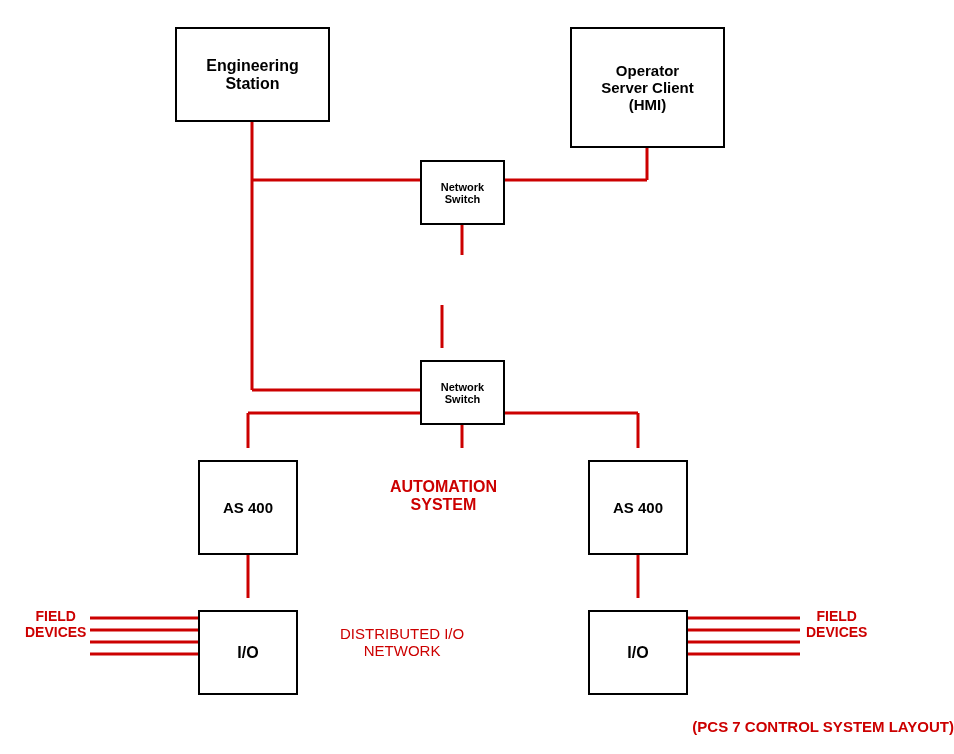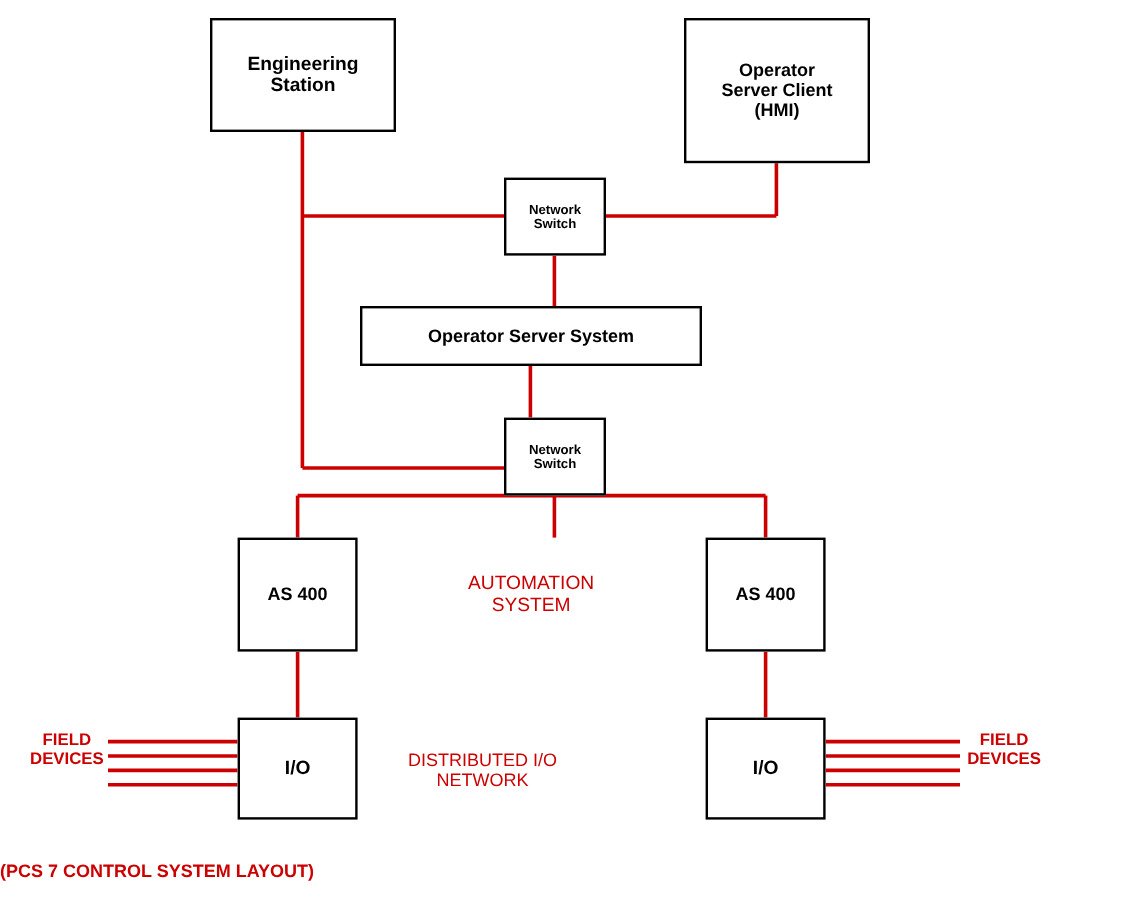--- a/index.html
+++ b/index.html
@@ -26,20 +26,21 @@
     .box {
       position: absolute;
       border: 2px solid #000;
       background: #fff;
       display: flex;
       align-items: center;
       justify-content: center;
       text-align: center;
       font-size: 14px;
       font-weight: bold;
+      margin-top: 12px;
     }
     .box-small {
       font-size: 11px;
       font-weight: bold;
     }
     .label-red {
       position: absolute;
       color: #cc0000;
       font-weight: bold;
       text-align: center;
@@ -97,23 +98,20 @@
   </div>
 
   <div class="box" style="left:570px; top:15px; width:155px; height:121px; font-size:15px; font-weight:bold;">
     <span>Operator<br>Server Client<br>(HMI)</span>
   </div>
 
   <div class="box box-small" style="left:420px; top:148px; width:85px; height:65px;">
     <span>Network<br>Switch</span>
   </div>
 
-  <div class="box" style="left:300px; top:255px; width:285px; height:50px; font-size:15px;">
-    <span>Operator Server System</span>
-  </div>
 
   <div class="box box-small" style="left:420px; top:348px; width:85px; height:65px;">
     <span>Network<br>Switch</span>
   </div>
 
   <div class="box" style="left:198px; top:448px; width:100px; height:95px; font-size:15px;">
     <span>AS 400</span>
   </div>
 
   <div class="box" style="left:588px; top:448px; width:100px; height:95px; font-size:15px;">
@@ -121,33 +119,33 @@
   </div>
 
   <div class="box" style="left:198px; top:598px; width:100px; height:85px; font-size:16px; font-weight:bold;">
     <span>I/O</span>
   </div>
 
   <div class="box" style="left:588px; top:598px; width:100px; height:85px; font-size:16px; font-weight:bold;">
     <span>I/O</span>
   </div>
 
-  <div class="label-red" style="left:390px; top:478px; font-size:16px; font-weight:normal;">
+  <div class="label-red" style="left:390px; top:478px; font-size:16px; font-weight:bold;">
     AUTOMATION<br>SYSTEM
   </div>
 
   <div class="label-red" style="left:340px; top:625px; font-size:15px; font-weight:normal;">
     DISTRIBUTED I/O<br>NETWORK
   </div>
 
   <div class="label-red" style="left:25px; top:608px; font-size:14px; font-weight:bold;">
     FIELD<br>DEVICES
   </div>
 
   <div class="label-red" style="left:806px; top:608px; font-size:14px; font-weight:bold;">
     FIELD<br>DEVICES
   </div>
 
-  <div class="label-red" style="left:0; right:0; text-align:left; top:718px; font-size:15px; font-weight:bold;">
+  <div class="label-red" style="left:12px; right:0; text-align:right; top:718px; font-size:15px; font-weight:bold;">
     (PCS 7 CONTROL SYSTEM LAYOUT)
   </div>
 
 </div>
 
 </body></html>

